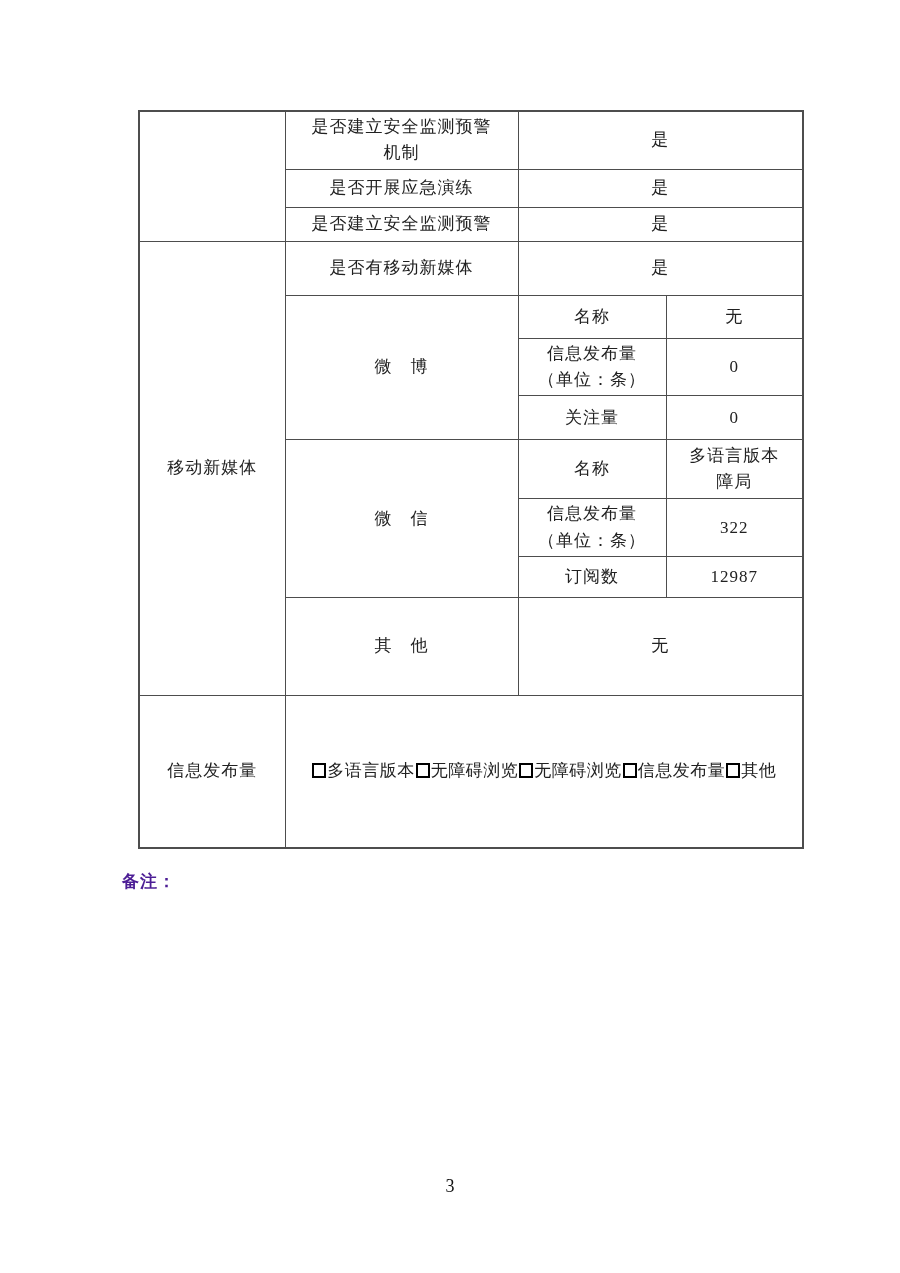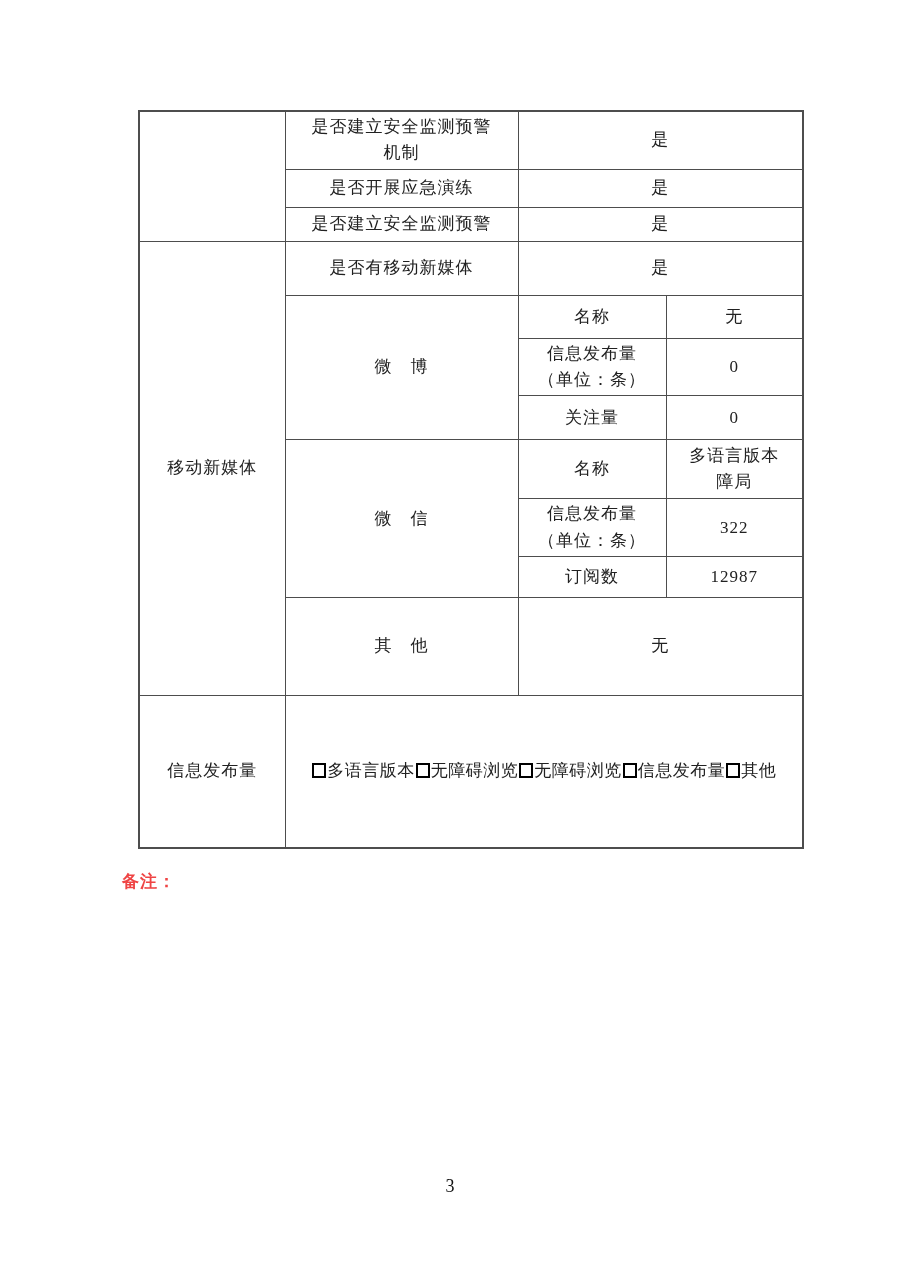--- a/index.html
+++ b/index.html
@@ -50,21 +50,21 @@
     vertical-align: -2px;
     margin: 0 1px;
   }
   .note {
     position: absolute;
     left: 122px;
     top: 870px;
     font-size: 17px;
     font-weight: 700;
     letter-spacing: 1px;
-    color: #ef4444;
+    color: #4c1d95;
   }
   .page-number {
     position: absolute;
     left: 0;
     top: 1176px;
     width: 100%;
     text-align: center;
     font-size: 18px;
     color: #111;
   }

